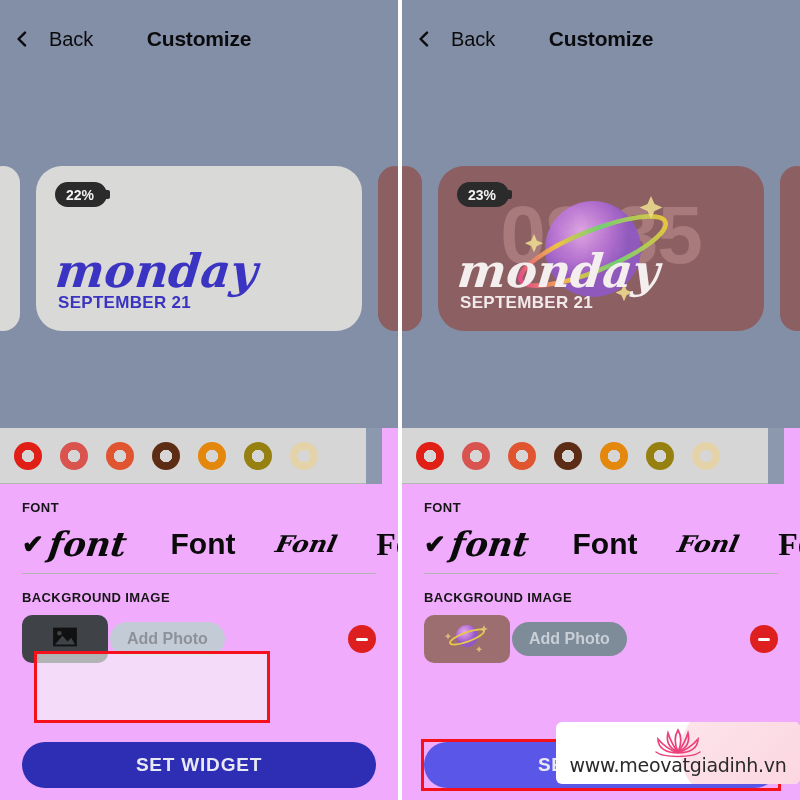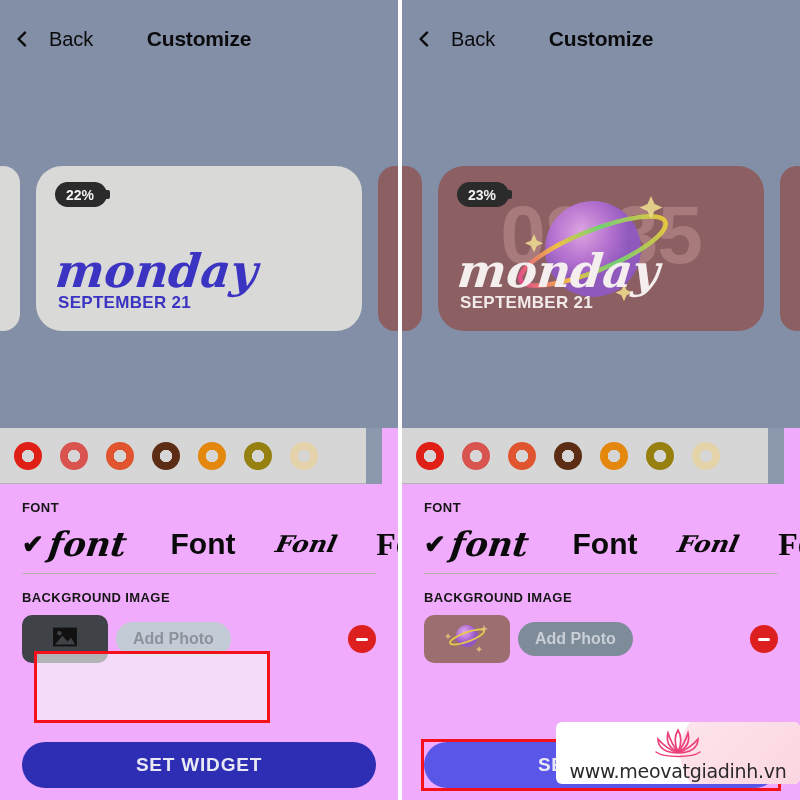--- a/index.html
+++ b/index.html
@@ -263,21 +263,21 @@
   .divider {
     height: 1px;
     background: #b2b2b2;
     margin: 0 22px;
   }
 
   .bg-row {
     display: flex;
     align-items: center;
     padding: 10px 22px 0 22px;
-    gap: 8px;
+    gap: 2px;
   }
   .thumb {
     width: 86px; height: 48px;
     border-radius: 10px;
     flex: 0 0 auto;
     display: flex;
     align-items: center;
     justify-content: center;
     cursor: pointer;
     overflow: hidden;
@@ -369,21 +369,21 @@
     transform: translateX(-50%);
     z-index: 2;
   }
   .wm-text {
     position: relative;
     z-index: 2;
     font-size: 19px;
     color: #2a2a2a;
     font-family: "DejaVu Sans", sans-serif;
     letter-spacing: -0.3px;
-    padding-bottom: 2px;
+    padding-bottom: 8px;
     text-align: center;
   }
 </style>
 </head>
 <body>
 
 <div class="stage">
 
   <div class="panel left">
 

